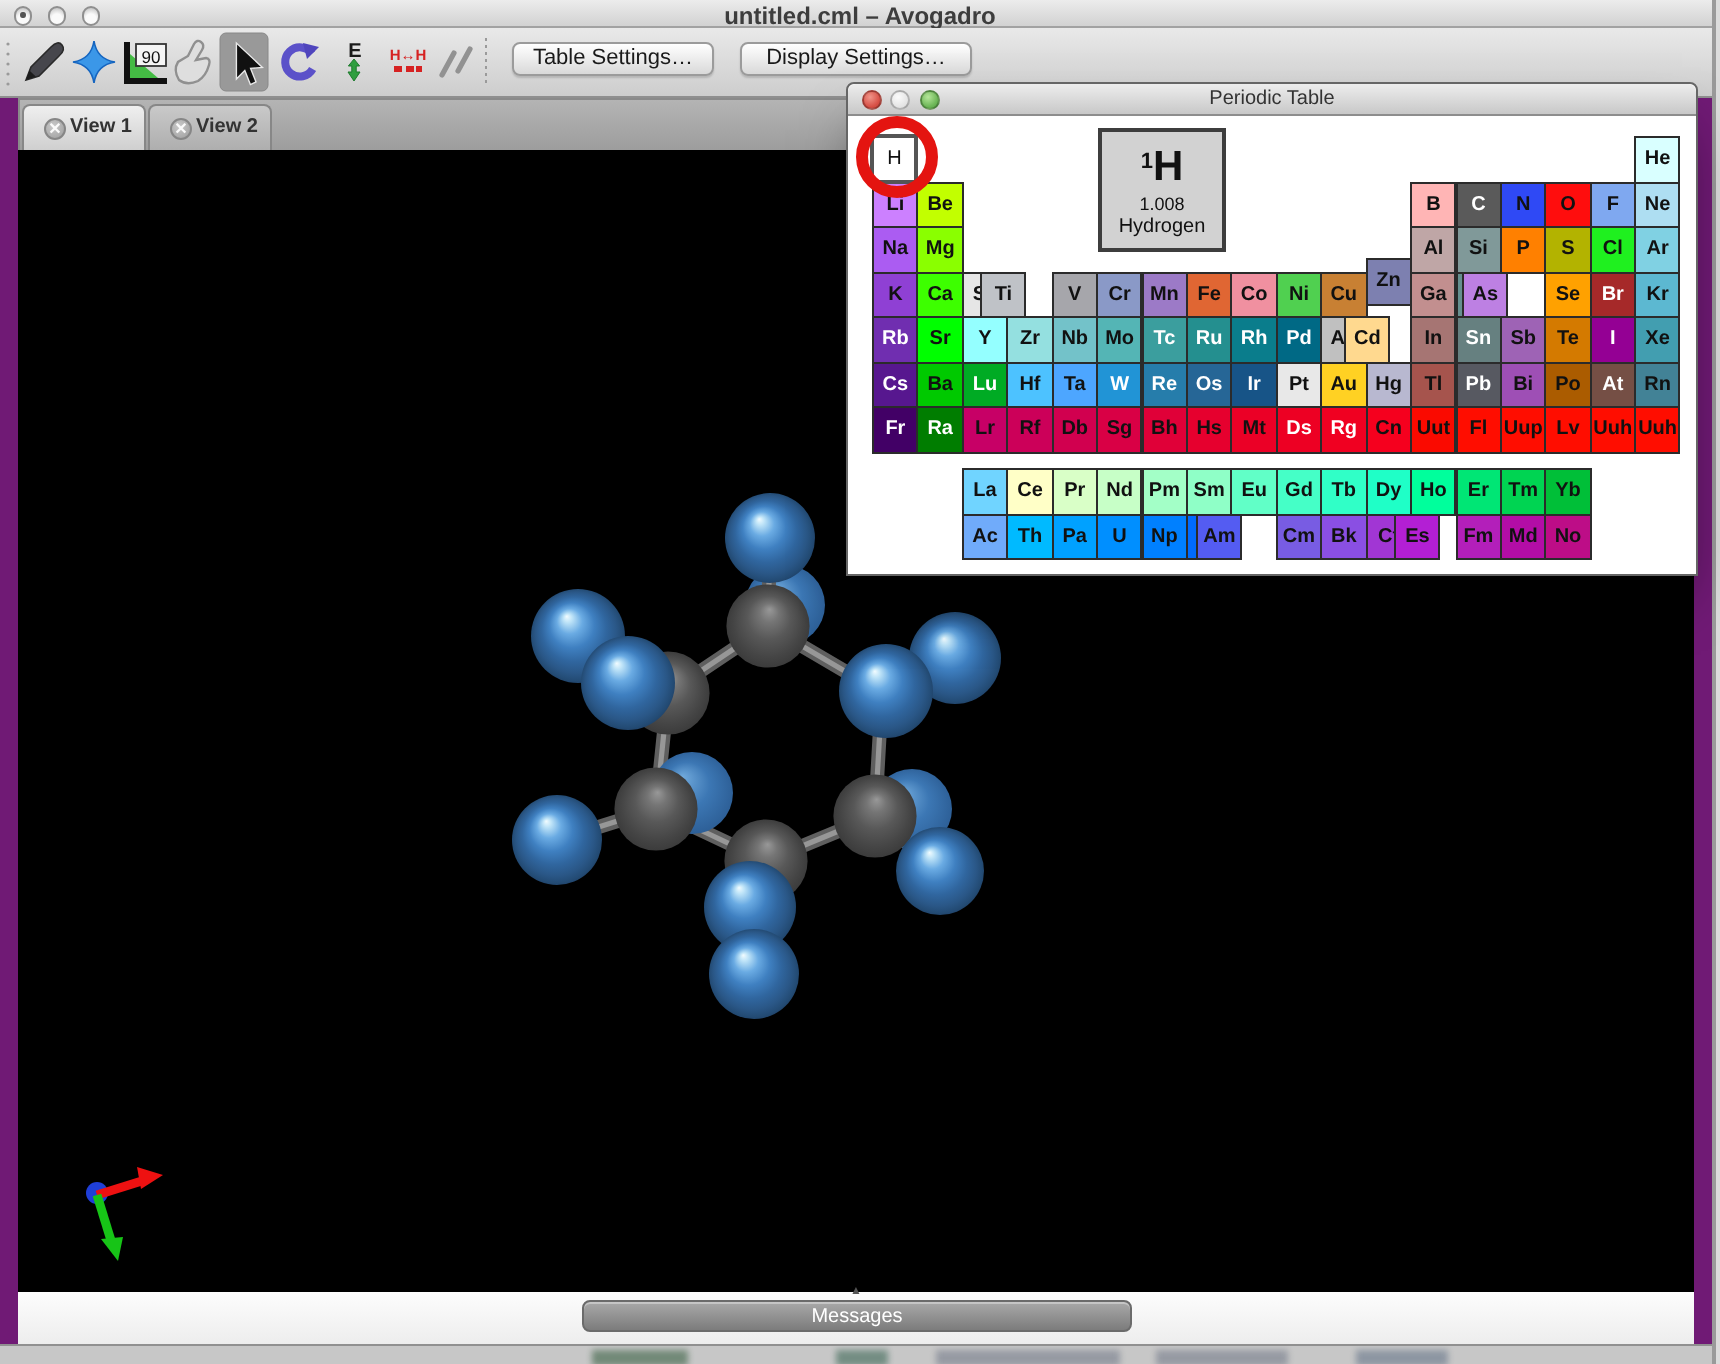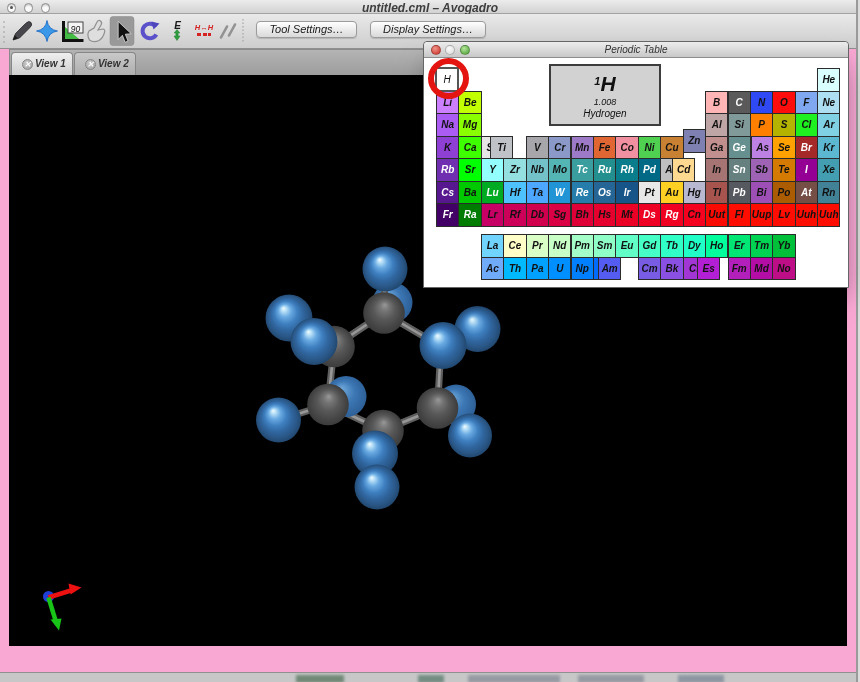--- a/index.html
+++ b/index.html
@@ -1,15 +1,15 @@
 <!DOCTYPE html>
 <html><head><meta charset="utf-8"><style>
 * { margin:0; padding:0; box-sizing:border-box; }
 html,body { width:860px; height:682px; overflow:hidden; font-family:"Liberation Sans",sans-serif; }
-#page { position:relative; width:860px; height:682px; background:#f9a8d4;font-style:italic; }
+#page { position:relative; width:860px; height:682px; background:#701a75; }
 .abs { position:absolute; }
 
 
 #titlebar { left:0; top:0; width:860px; height:14px;
   background:linear-gradient(#ececec,#d2d2d2); border-bottom:1px solid #a2a2a2; }
 #titlebar .tl { position:absolute; top:3px; width:9.5px; height:9.5px; border-radius:50%;
   background:radial-gradient(circle at 50% 70%, #fafafa 40%, #e2e2e2 62%, #b5b5b5);
   border:1.2px solid #8f8f8f; }
 #wtitle { position:absolute; top:1px; left:0; width:860px; text-align:center;
   font-size:12px; font-weight:bold; color:#3d3d3d; }
@@ -48,21 +48,21 @@
 #ptwin { left:423px; top:41px; width:426px; height:247px; background:#fff;
   border:1px solid #666; border-radius:4px 4px 0 0; box-shadow:0 16px 26px -8px rgba(0,0,0,.55); }
 #pttitle { position:absolute; left:0; top:0; width:100%; height:16px; border-radius:4px 4px 0 0;
   background:linear-gradient(#ededed,#c8c8c8); border-bottom:1px solid #8d8d8d;
   font-size:10px; color:#333; text-align:center; line-height:15px; }
 #pttitle .b { position:absolute; top:2.5px; width:10px; height:10px; border-radius:50%; border:0.5px solid rgba(0,0,0,.25); }
 .el { position:absolute; width:23.4px; height:23.5px; border:1px solid #2b2b2b;
   font-size:10px; font-weight:bold; text-align:center; line-height:22px; }
 #htile { position:absolute; left:11px; top:25.2px; width:24.4px; height:24.5px; background:#fff;
   border:2px solid #555; color:#111; font-size:10px; text-align:center; line-height:21px; }
-#infobox { position:absolute; left:125px; top:22px; width:112px; height:62px;
+#infobox { position:absolute; left:125px; top:22px; width:64px; height:62px;
   background:#d2d2d2; border:2px solid #3d3d3d; text-align:center; color:#111; }
 #infobox .big { font-size:21px; line-height:23px; margin-top:4px; font-weight:bold; }
 #infobox .big sup { font-size:11px; vertical-align:6px; font-weight:bold; }
 #infobox .m { font-size:9px; line-height:11px; margin-top:2px; }
 #infobox .n { font-size:10px; line-height:12px; }
 #redring { position:absolute; left:4px; top:15.5px; width:41px; height:41px; border-radius:50%;
   border:6.5px solid #e41410; }
 </style></head>
 <body>
 <div id="page">
@@ -130,21 +130,21 @@
           <rect x="4" y="2" width="3" height="3"></rect>
   </g>
 
   <g transform="translate(228,17)" stroke="#929292" stroke-width="2.6" stroke-linecap="round">
     <line x1="-7" y1="6.5" x2="-1" y2="-4.5"></line>
     <line x1="1" y1="4.5" x2="7" y2="-6.5"></line>
   </g>
 
   <line x1="243" y1="5" x2="243" y2="29" stroke="#9a9a9a" stroke-width="1" stroke-dasharray="1.5 2"></line>
 </svg>
-<div class="macbtn" style="left:256px; width:101px;">Tool Settings…</div>
+<div class="macbtn" style="left:256px; width:101px;">Table Settings…</div>
 <div class="macbtn" style="left:370px; width:116px;">Display Settings…</div>
 </div>
 
 <div id="tabbar" class="abs">
   <div class="tab" style="left:1px; width:62px; background:linear-gradient(#efefef,#cfcfcf);">
     <div class="cl">✕</div>
         <div class="lab">View 1</div>
   </div>
   <div class="tab" style="left:64px; width:62px; background:linear-gradient(#c9c9c9,#aeaeae);">
     <div class="cl">✕</div>
@@ -240,20 +240,24 @@
 <g>
   <circle cx="39.5" cy="521.5" r="5.5" fill="#1f3fd8"></circle>
   <line x1="39.5" y1="522.5" x2="63.5" y2="515.0" stroke="#e11" stroke-width="4.5"></line>
   <path d="M72.5 512.5 L59.5 508.5 L61.5 519.5 Z" fill="#e11"></path>
   <line x1="39.5" y1="522.5" x2="47.5" y2="548.5" stroke="#17c417" stroke-width="4.5"></line>
   <path d="M50.0 555.5 L41.5 544.5 L52.5 543.5 Z" fill="#17c417"></path>
 </g>
 </svg>
 </div>
 
+<div id="botbar" class="abs">
+  <div id="caret">▲</div>
+  <div id="msgbtn">Messages</div>
+</div>
 <div id="desktop" class="abs">
   <div style="position:absolute;left:296px;top:2px;width:48px;height:8px;background:#5d7a64;filter:blur(1.5px);opacity:.8"></div>
   <div style="position:absolute;left:418px;top:2px;width:26px;height:8px;background:#5f7f72;filter:blur(1.5px);opacity:.8"></div>
   <div style="position:absolute;left:468px;top:2px;width:92px;height:8px;background:#8a8f9a;filter:blur(1.5px);opacity:.8"></div>
   <div style="position:absolute;left:578px;top:2px;width:66px;height:8px;background:#8a8f9a;filter:blur(1.5px);opacity:.8"></div>
   <div style="position:absolute;left:678px;top:2px;width:46px;height:8px;background:#7f8a99;filter:blur(1.5px);opacity:.8"></div>
 </div>
 <div id="rightline" class="abs"></div>
 <div id="rightedge" class="abs"></div>
 
@@ -287,21 +291,21 @@
 <div class="el" style="left:101.7px;top:93.7px;background:#A6A6AB;color:#111">V</div>
 <div class="el" style="left:124.1px;top:93.7px;background:#8A99C7;color:#111">Cr</div>
 <div class="el" style="left:146.5px;top:93.7px;background:#9C7AC7;color:#111">Mn</div>
 <div class="el" style="left:168.9px;top:93.7px;background:#E06633;color:#111">Fe</div>
 <div class="el" style="left:191.4px;top:93.7px;background:#F090A0;color:#111">Co</div>
 <div class="el" style="left:213.8px;top:93.7px;background:#50D050;color:#111">Ni</div>
 <div class="el" style="left:236.2px;top:93.7px;background:#C88033;color:#111">Cu</div>
 <div class="el" style="left:258.6px;top:87px;background:#7D80B0;color:#111">Zn</div>
 <div class="el" style="left:281.0px;top:93.7px;background:#C28F8F;color:#111">Ga</div>
 <div class="el" style="left:303.5px;top:93.7px;background:#668F8F;color:#fff">Ge</div>
-<div class="el" style="left:327px;top:93.7px;background:#BD80E3;color:#111">As</div>
+<div class="el" style="left:307px;top:93.7px;background:#BD80E3;color:#111">As</div>
 <div class="el" style="left:348.3px;top:93.7px;background:#FFA100;color:#111">Se</div>
 <div class="el" style="left:370.7px;top:93.7px;background:#A62929;color:#fff">Br</div>
 <div class="el" style="left:393.1px;top:93.7px;background:#5CB8D1;color:#111">Kr</div>
 <div class="el" style="left:12.0px;top:116.2px;background:#702EB0;color:#fff">Rb</div>
 <div class="el" style="left:34.4px;top:116.2px;background:#00FF00;color:#111">Sr</div>
 <div class="el" style="left:56.8px;top:116.2px;background:#94FFFF;color:#111">Y</div>
 <div class="el" style="left:79.3px;top:116.2px;background:#94E0E0;color:#111">Zr</div>
 <div class="el" style="left:101.7px;top:116.2px;background:#73C2C9;color:#111">Nb</div>
 <div class="el" style="left:124.1px;top:116.2px;background:#54B5B5;color:#111">Mo</div>
 <div class="el" style="left:146.5px;top:116.2px;background:#3B9E9E;color:#fff">Tc</div>

